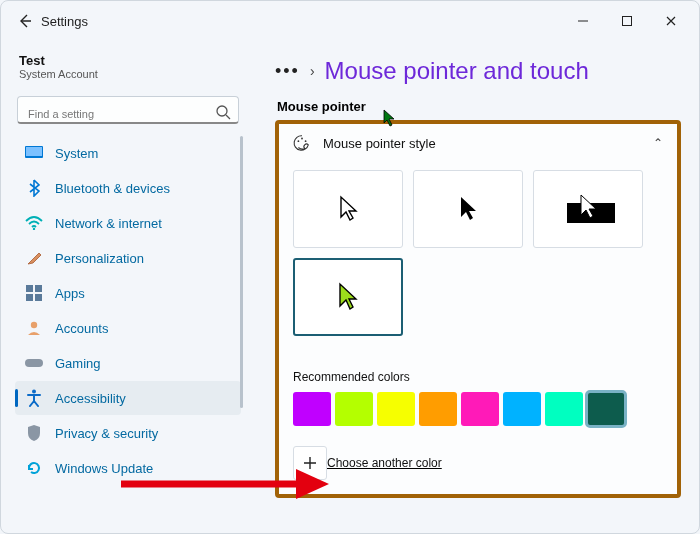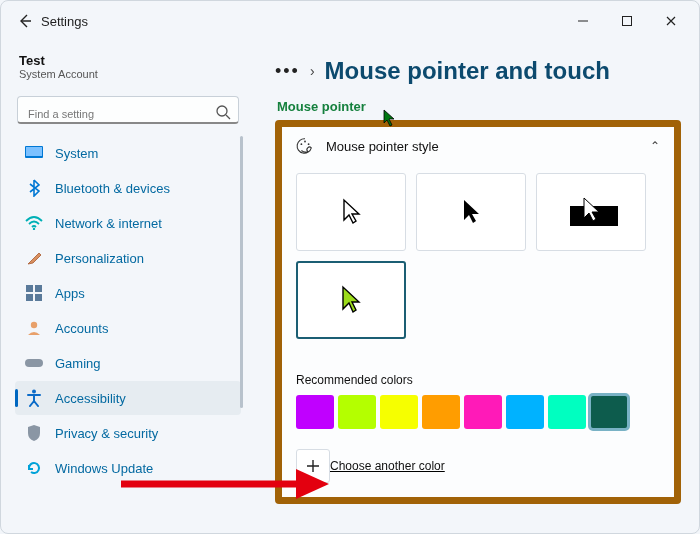--- a/index.html
+++ b/index.html
@@ -23,23 +23,23 @@
 .nav-item { display:flex; align-items:center; gap:12px; height:34px; padding:0 10px; border-radius:4px; font-size:13px; color:#0369a1; cursor:pointer; border:none; background:none; text-align:left; width:100%; position:relative;}
 .nav-item.active { background:#e6ecf1;}
 .nav-item.active::before{content:""; position:absolute; left:0; top:8px; bottom:8px; width:3px; background:#0067c0; border-radius:2px;}
 .nav-icon { width:18px; height:18px; display:flex; align-items:center; justify-content:center; flex-shrink:0;}
 .nav-scroll-track{ position:absolute; right:-2px; top:0; bottom:0; width:3px;}
 .nav-scroll-thumb{ position:absolute; right:0; top:0; height:78%; width:3px; background:#b8c2cc; border-radius:2px;}
 .main { flex:1; padding: 10px 18px 0 22px; overflow:hidden; position:relative;}
 .crumb-row { display:flex; align-items:center; gap:10px; margin-bottom:14px; margin-top:6px;}
 .ellipsis { font-size:18px; color:#222; letter-spacing:2px; cursor:pointer; line-height:1;}
 .chev { font-size:14px; color:#444;}
-.page-title { font-size:24px; font-weight:700; color:#0c4a6e;}
-.section-hdr { font-size:13px; font-weight:600; color:#15803d; margin: 8px 0 6px 2px;}
-.card { background:#fcfdfe; border:7px solid #a16207; border-radius:4px; }
+.page-title { font-size:24px; font-weight:400; color:#6d28d9;}
+.section-hdr { font-size:13px; font-weight:600; color:#000000; margin: 8px 0 6px 2px;}
+.card { background:#fcfdfe; border:4px solid #a16207; border-radius:4px; }
 .style-header{ display:flex; align-items:center; gap:12px; padding: 10px 14px; cursor:pointer;}
 .style-header .lbl{ font-size:13px; color:#111;}
 .expand-caret{ margin-left:auto; font-size:12px; color:#444;}
 .style-grid { display:flex; flex-wrap:wrap; gap:10px; padding: 8px 14px 14px 14px;}
 .style-tile { width:110px; height:78px; border:1px solid #d7dde4; border-radius:3px; background:#fff; display:flex; align-items:center; justify-content:center; cursor:pointer; position:relative;}
 .style-tile.selected { border:2px solid #1b5e73; }
 .rec-row { padding: 10px 14px 12px 14px; margin-top:10px;}
 .rec-label { font-size:12px; color:#111; margin-bottom:8px;}
 .color-row { display:flex; gap:4px;}
 .swatch { width:38px; height:34px; border-radius:3px; cursor:pointer; border:none;}

